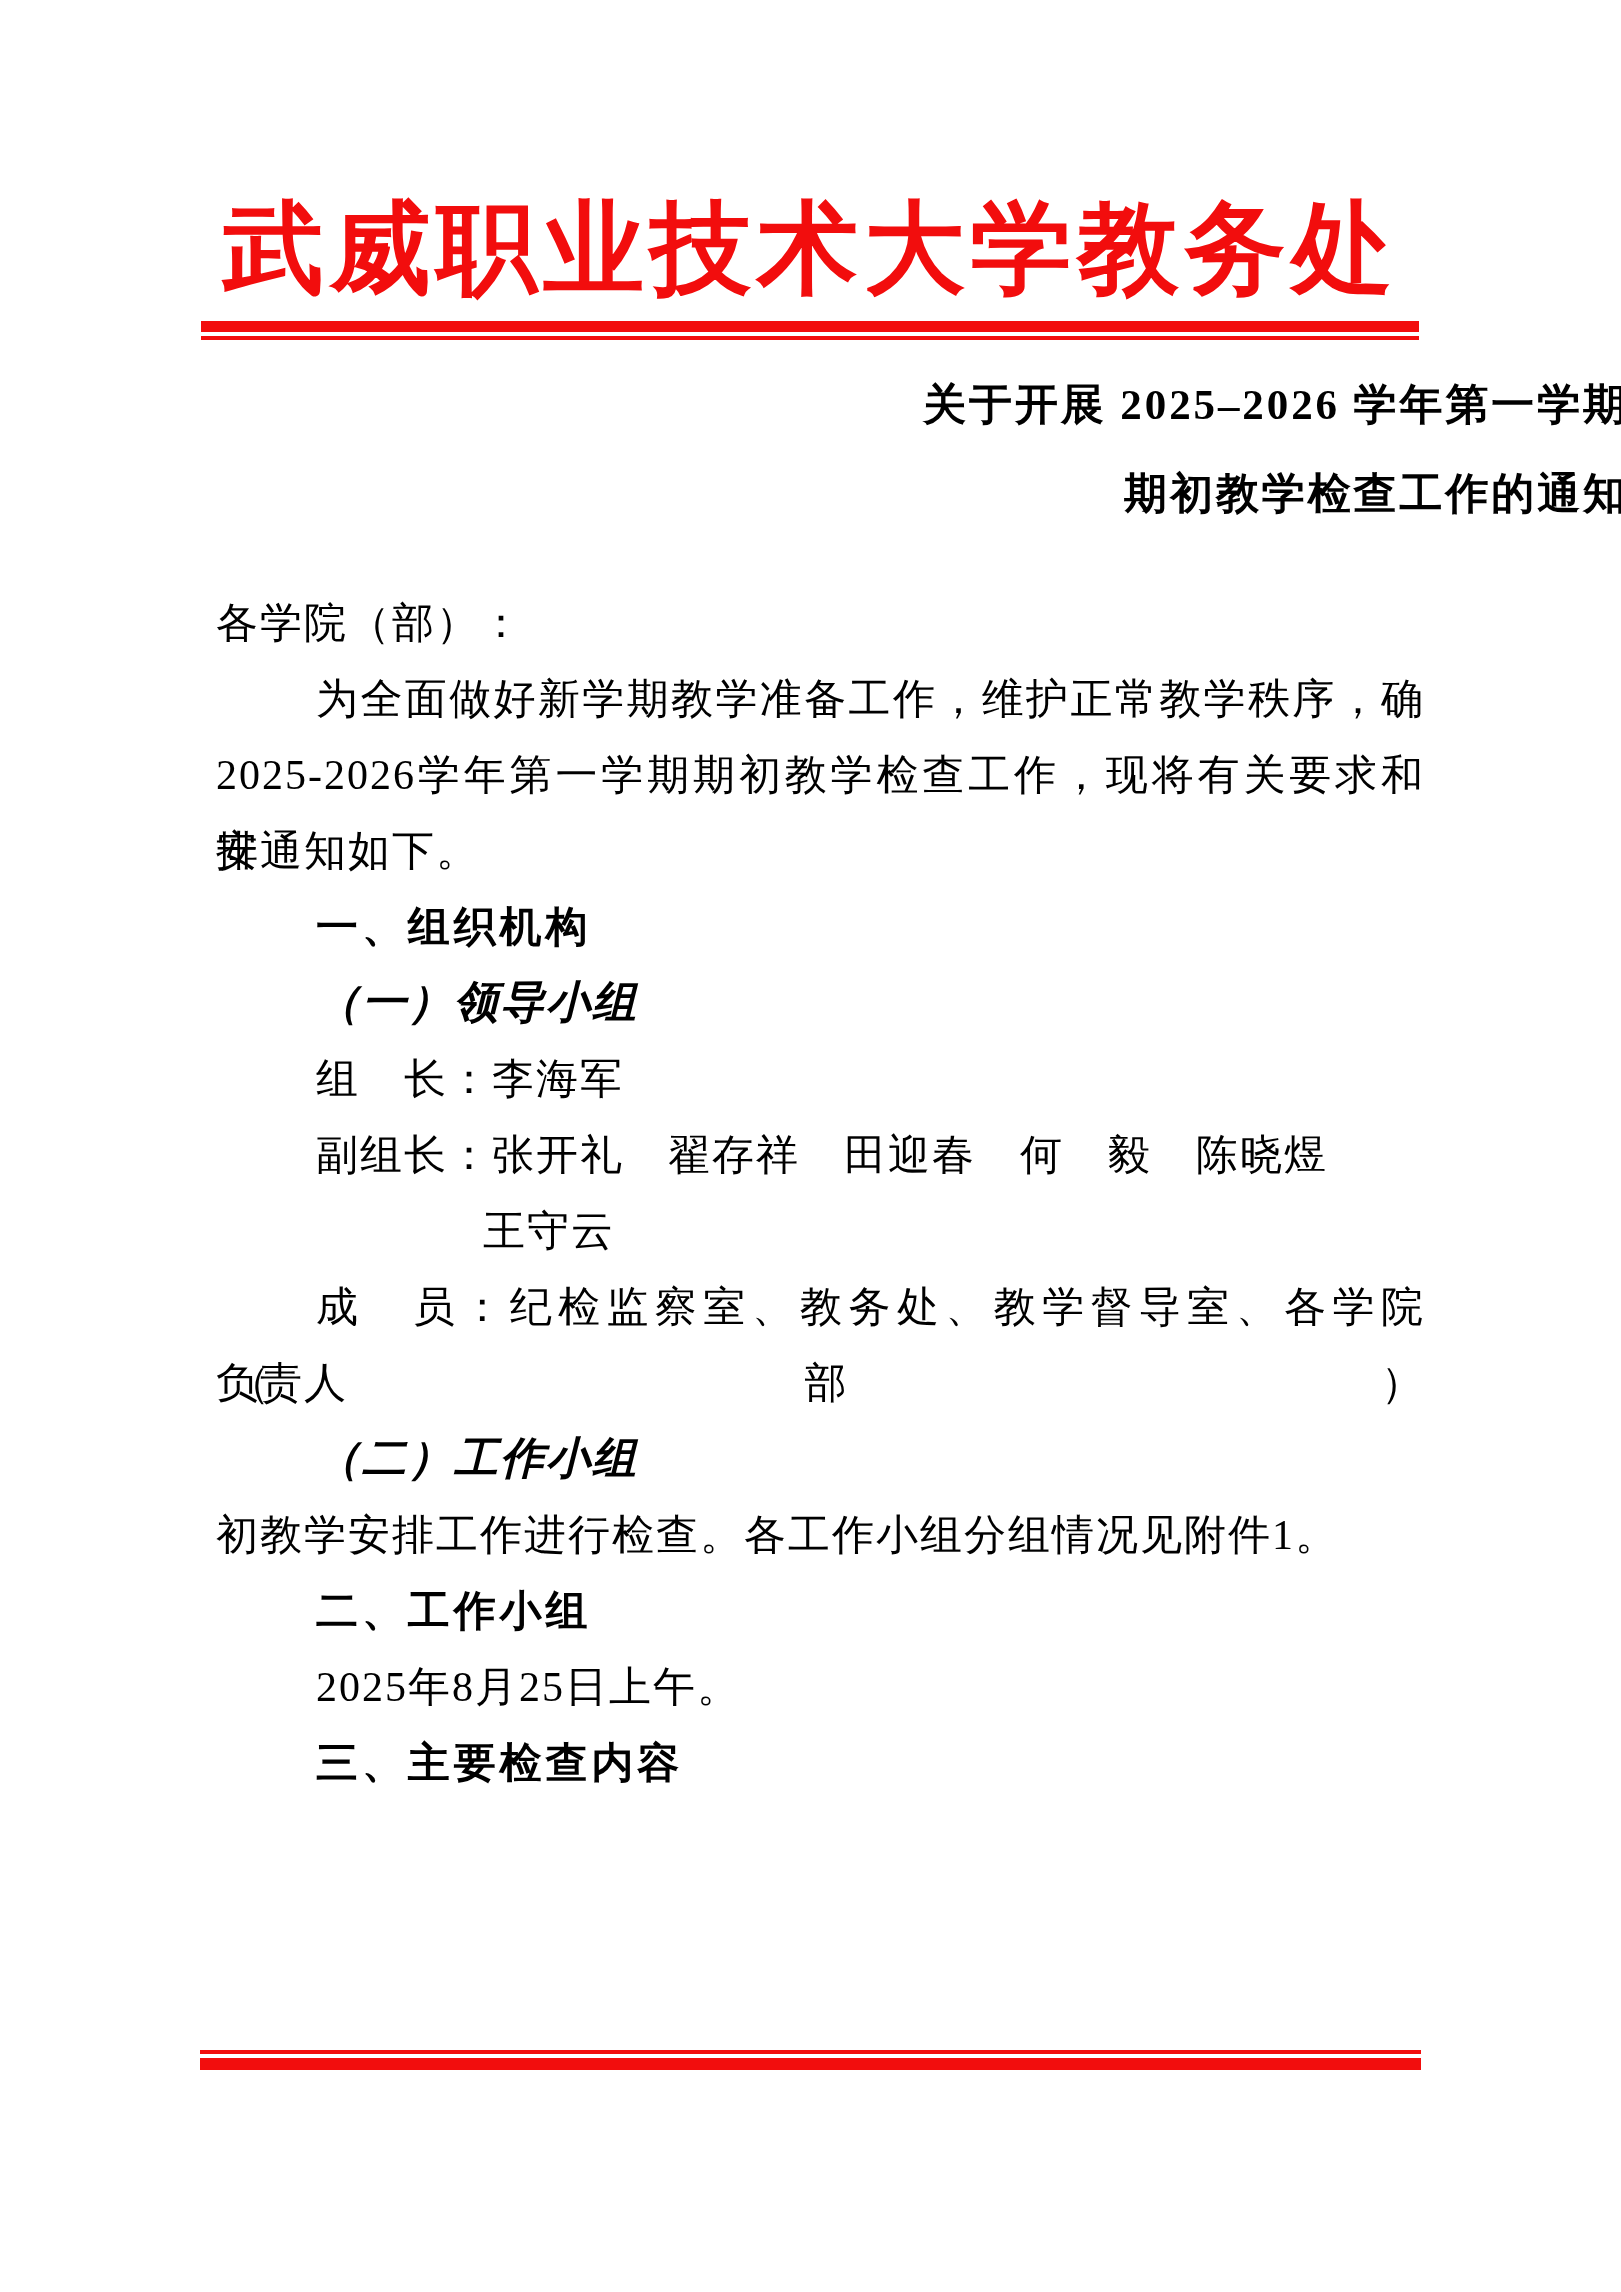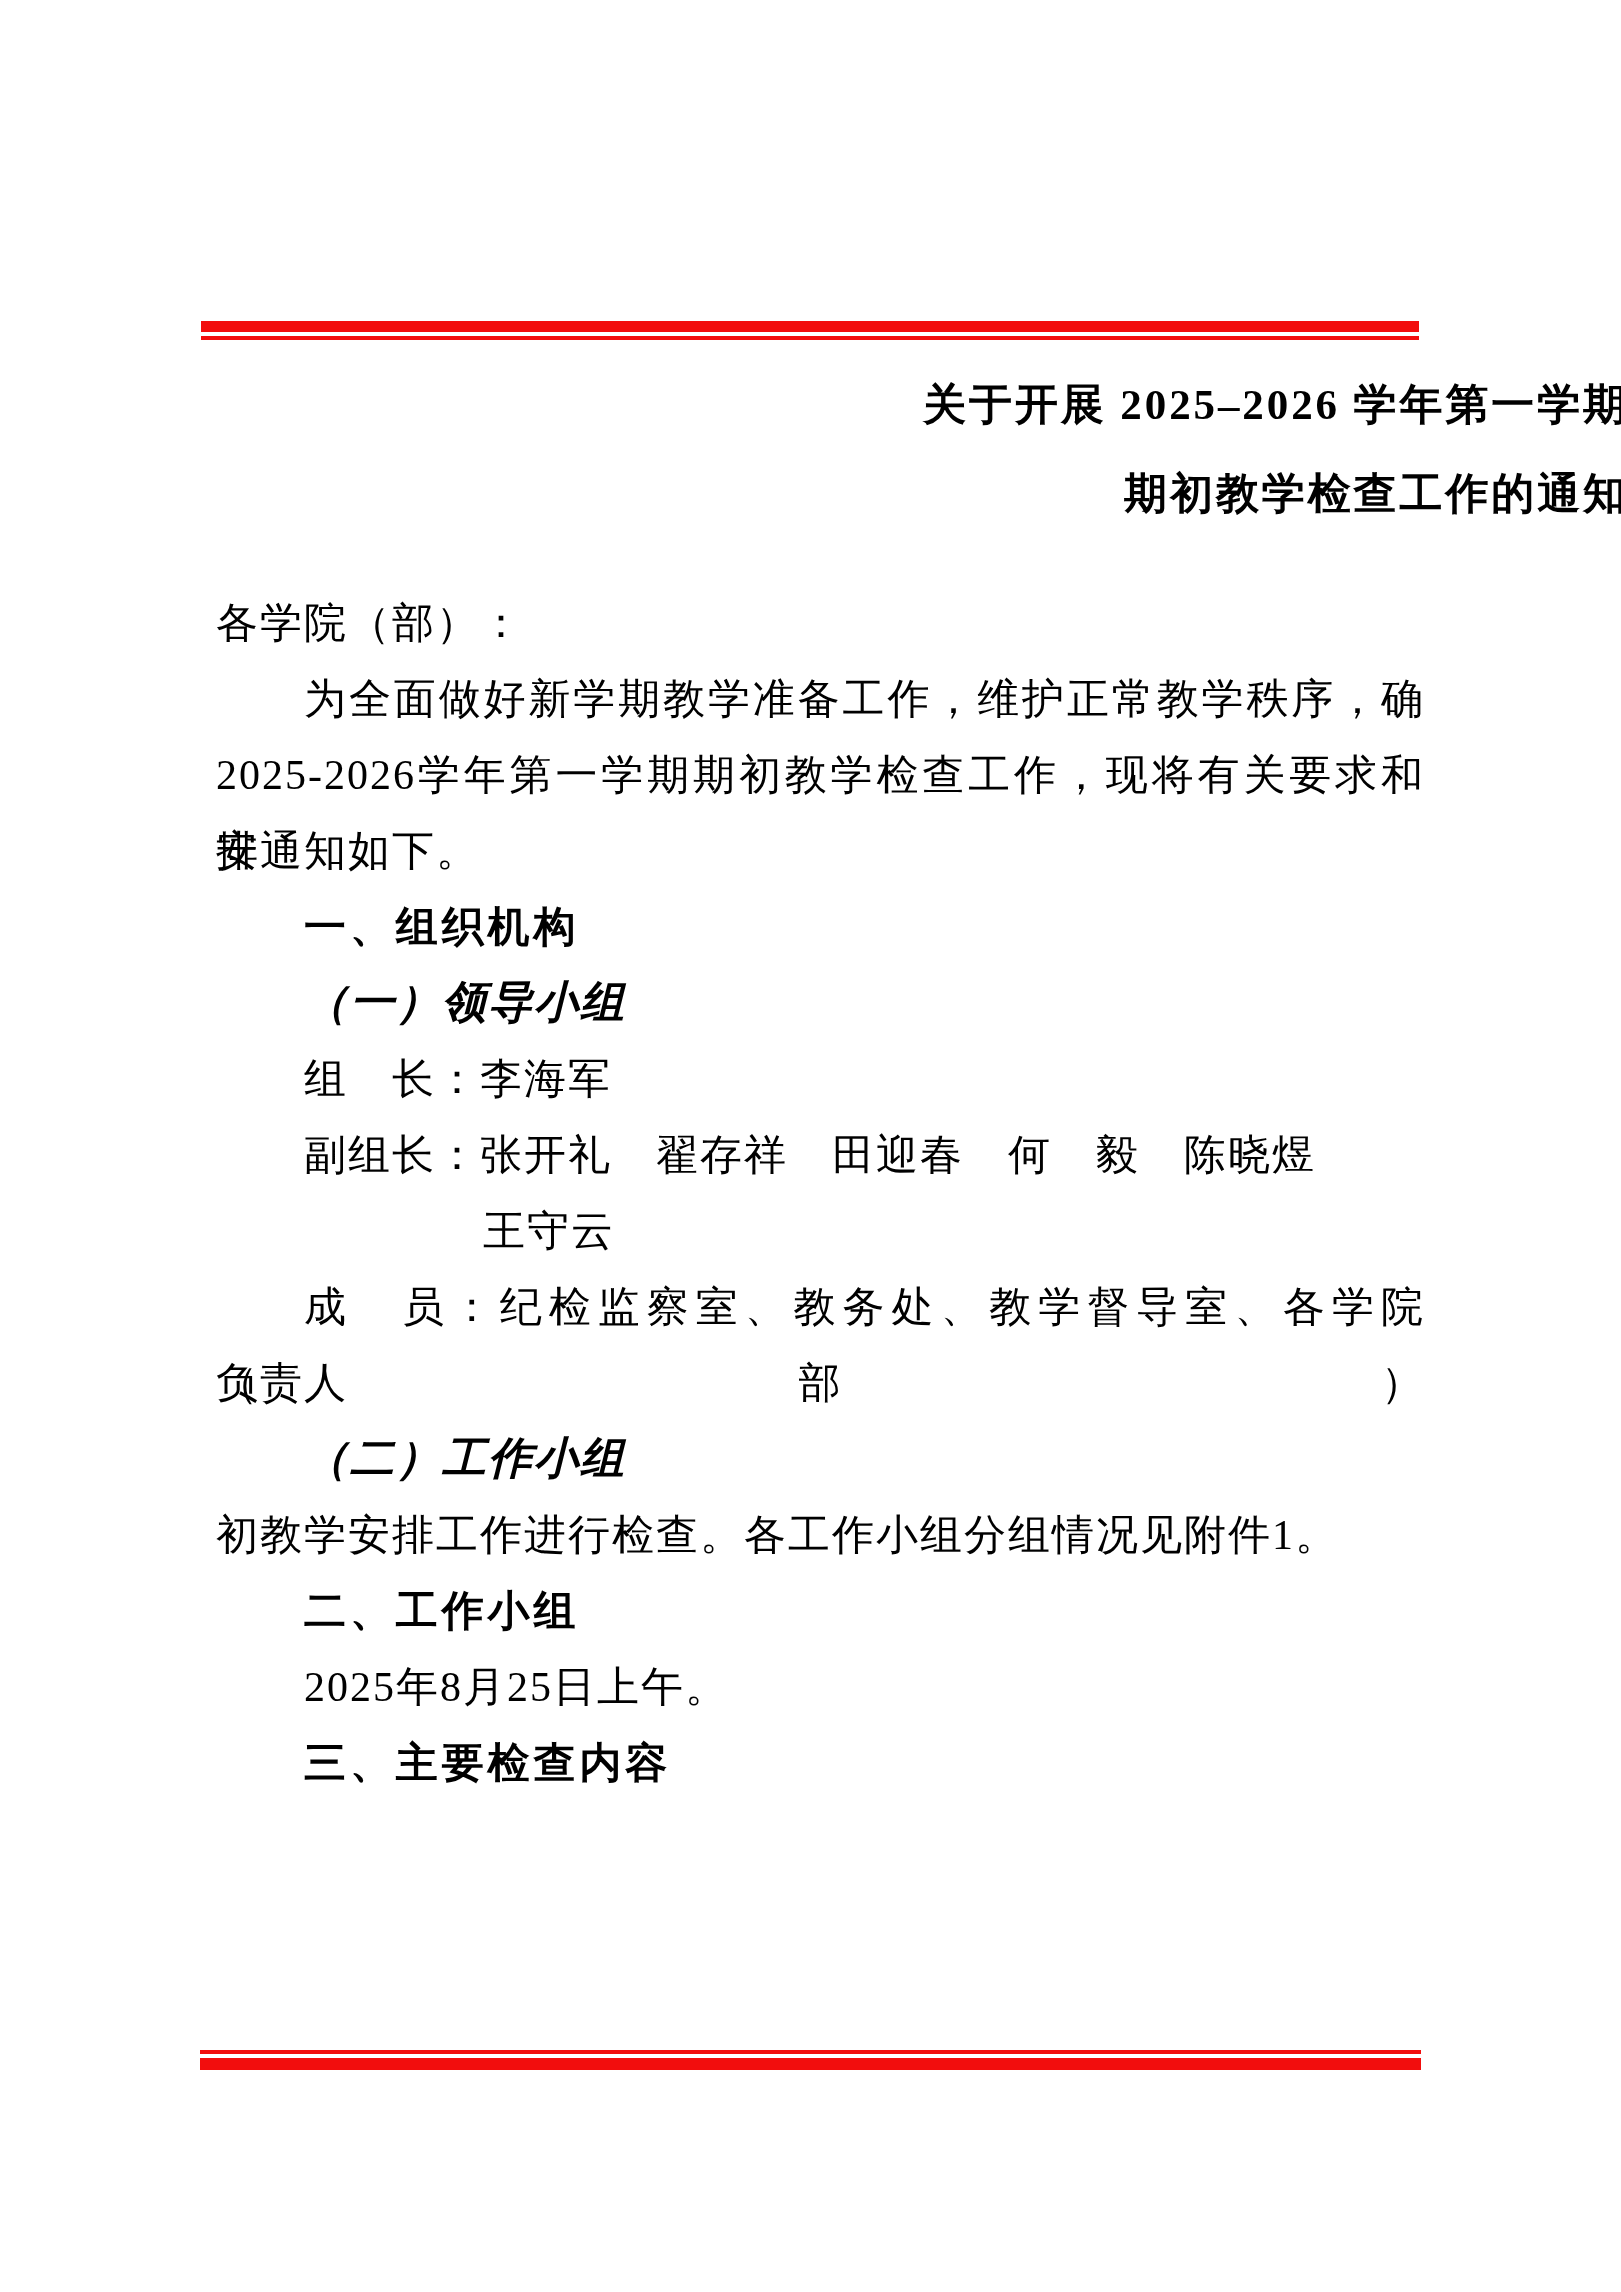--- a/index.html
+++ b/index.html
@@ -43,38 +43,39 @@
   .body-text{
     position:absolute;
     left:216px;top:585px;
     width:1209px;
     font-size:42px;
     line-height:76px;
     letter-spacing:2px;
   }
   .line{height:76px;}
   .fill{text-align:justify;text-align-last:justify;}
-  .indent2{text-indent:88px;}
+  .indent2{text-indent:88px;margin-left:12px;}
   .indent6{text-indent:267px;}
   .hei{
     font-family:"Liberation Sans","DejaVu Sans",sans-serif;
     font-weight:bold;
     letter-spacing:3.9px;
   }
   .kai{
     font-weight:bold;
     font-size:44px;
     font-style:italic;
   }
 </style>
 </head>
 <body>
 
 <div class="page">
 
+  <div class="letterhead">武威职业技术大学教务处</div>
 
   <div class="rule rule-top-thick"></div>
   <div class="rule rule-top-thin"></div>
 
   <div class="doc-title title-1">关于开展 2025–2026 学年第一学期</div>
   <div class="doc-title title-2">期初教学检查工作的通知</div>
 
   <div class="body-text">
     <div class="line">各学院（部）：</div>
     <div class="line indent2 fill">为全面做好新学期教学准备工作，维护正常教学秩序，确</div>

